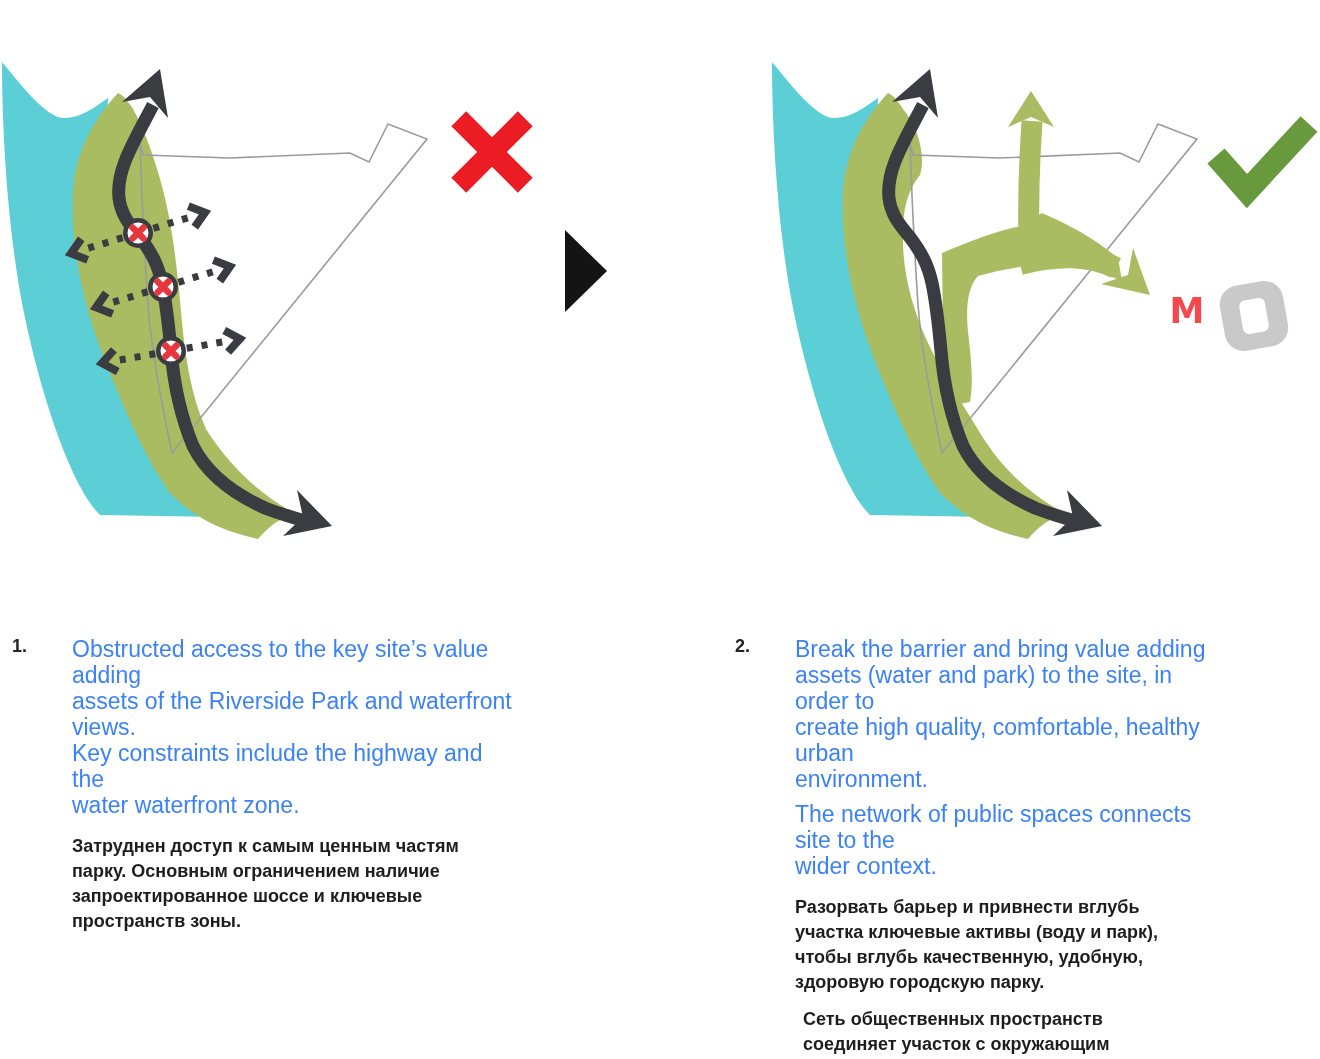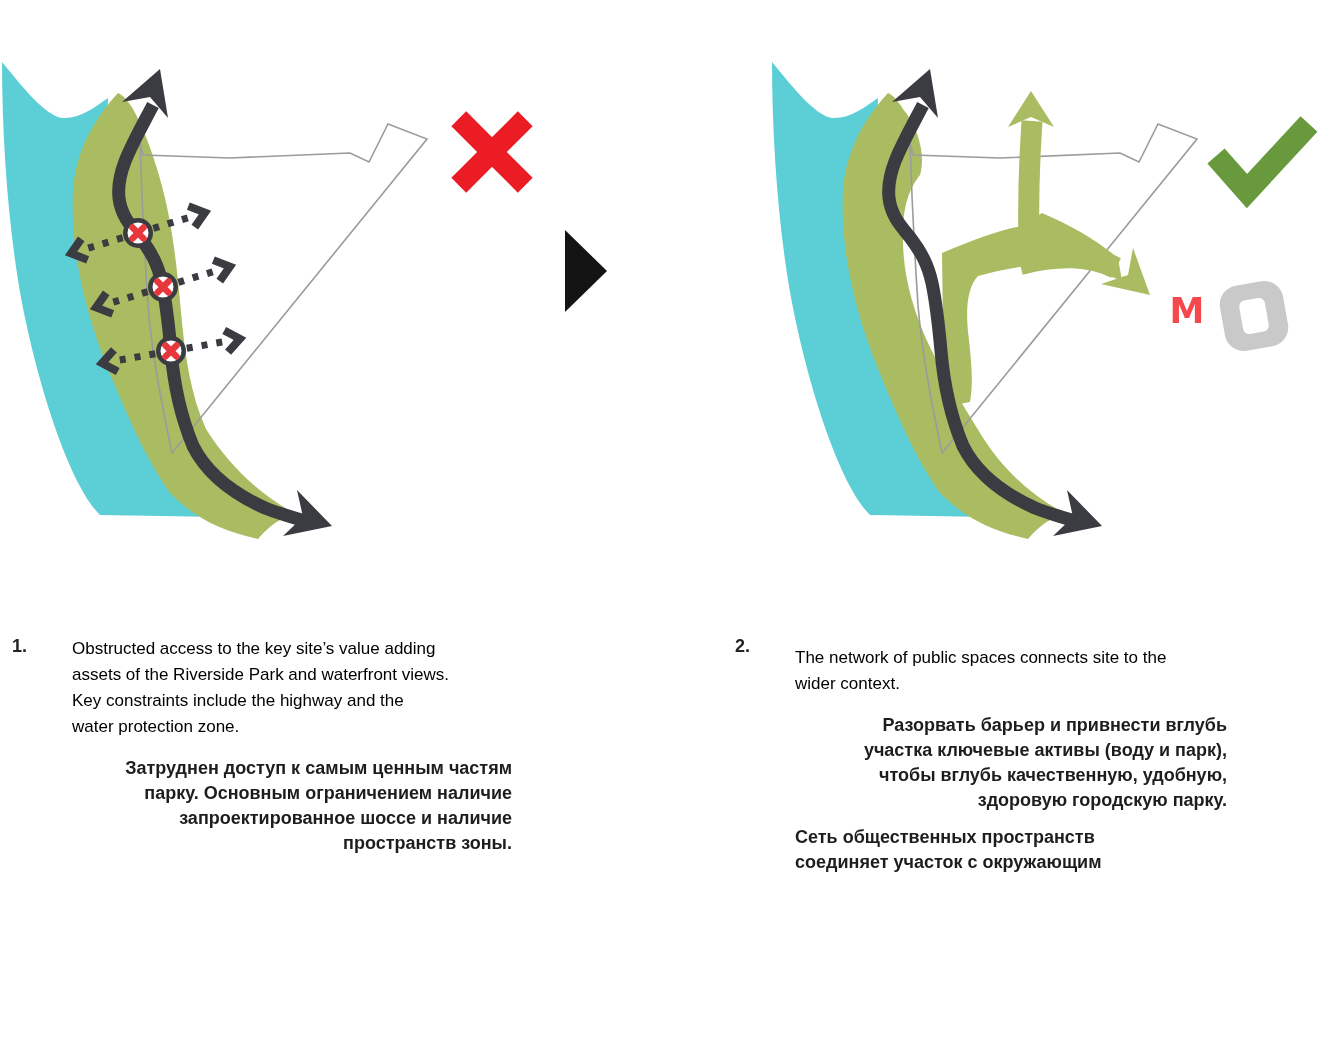--- a/index.html
+++ b/index.html
@@ -11,24 +11,24 @@
 
   
   .num {
     position:absolute; top:636px; font-size:18px; font-weight:bold; color:#262223;
   }
   .num1 { left:12px; }
   .num2 { left:735px; }
   .caption { position:absolute; top:636px; }
   .cap1 { left:72px; width:440px; }
   .cap2 { left:795px; width:432px; }
-  .en { color:#000000; font-size:17px; line-height:26px; font-weight:normal; }
+  .en { color:#3b82f6; font-size:23px; line-height:26px; font-weight:normal; }
   .ru { color:#1e1c1d; font-size:18px;  line-height:25px; font-weight:bold; }
-  .mt16 { margin-top:16px;text-align:right; }
-  .mt12 { margin-top:12px; }
+  .mt16 { margin-top:16px; }
+  .mt12 { margin-top:12px;margin-left:8px; }
   .mt9  { margin-top:9px;  }
 
   .dash { stroke-width:7; stroke-dasharray:6 9; fill:none; }
   .chev { stroke-width:8; fill:none; }
   .thinline { fill:none; stroke-width:1.6; }
   .roadline { fill:none; stroke-width:13; }
   .greenline { fill:none; }
   .metro-m { font-family:"DejaVu Sans","Liberation Sans",sans-serif; font-weight:bold; font-size:35px; }
 </style>
 </head>
@@ -138,32 +138,38 @@
       </g>
     </g>
   </svg>
 
   <div class="num num1">1.</div>
   <div class="caption cap1">
     <div class="en">
       <div>Obstructed access to the key site’s value adding</div>
       <div>assets of the Riverside Park and waterfront views.</div>
       <div>Key constraints include the highway and the</div>
-      <div>water protection zone.</div>
+      <div>water waterfront zone.</div>
     </div>
     <div class="ru mt16">
       <div>Затруднен доступ к самым ценным частям</div>
       <div>парку. Основным ограничением наличие</div>
-      <div>запроектированное шоссе и наличие</div>
+      <div>запроектированное шоссе и ключевые</div>
       <div>пространств зоны.</div>
     </div>
   </div>
 
   <div class="num num2">2.</div>
   <div class="caption cap2">
+    <div class="en">
+      <div>Break the barrier and bring value adding</div>
+      <div>assets (water and park) to the site, in order to</div>
+      <div>create high quality, comfortable, healthy urban</div>
+      <div>environment.</div>
+    </div>
     <div class="en mt9">
       <div>The network of public spaces connects site to the</div>
       <div>wider context.</div>
     </div>
     <div class="ru mt16">
       <div>Разорвать барьер и привнести вглубь</div>
       <div>участка ключевые активы (воду и парк),</div>
       <div>чтобы вглубь качественную, удобную,</div>
       <div>здоровую городскую парку.</div>
     </div>

